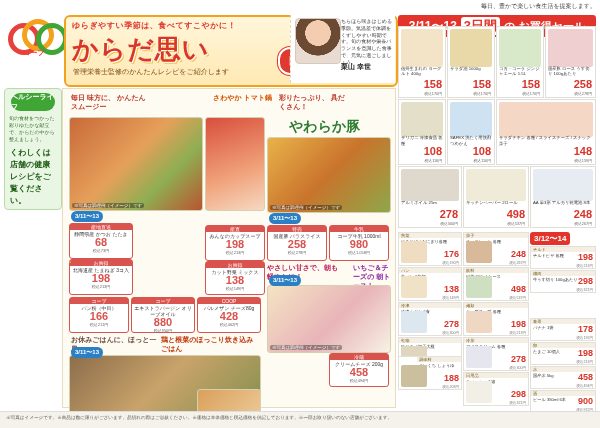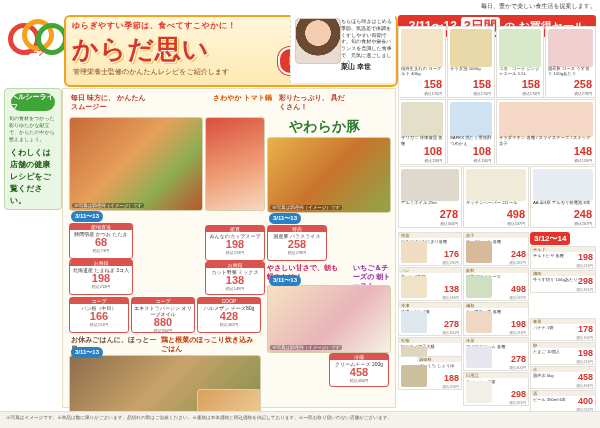--- a/index.html
+++ b/index.html
@@ -165,20 +165,26 @@
     <div class="photo" style="left:204px;top:48px;width:122px;height:74px;background:linear-gradient(135deg,#e9b24a,#c9742c 50%,#8ea74a);">
       <div class="cap" style="left:2px;bottom:2px;">※写真は調理例（イメージ）です</div>
     </div>
     <div class="dateband" style="left:206px;top:124px;">3/11〜13</div>
     <div class="ptag" style="left:204px;top:136px;width:58px;height:34px;">
       <div class="hdr">特売</div>
       <div class="nm">国産豚 バラスライス</div>
       <div class="pr">258</div>
       <div class="tax">税込278円</div>
     </div>
+    <div class="ptag" style="left:266px;top:136px;width:58px;height:34px;">
+      <div class="hdr">牛乳</div>
+      <div class="nm">コープ牛乳 1000ml</div>
+      <div class="pr">980</div>
+      <div class="tax">税込1,058円</div>
+    </div>
 
     <div class="photo" style="left:142px;top:28px;width:58px;height:92px;background:linear-gradient(160deg,#d94f3d,#f0a27a 60%,#f6d9c2);"></div>
     <div class="ptag" style="left:142px;top:136px;width:58px;height:34px;">
       <div class="hdr">産直</div>
       <div class="nm">みんなのカップスープ</div>
       <div class="pr">198</div>
       <div class="tax">税込213円</div>
     </div>
     <div class="ptag" style="left:142px;top:172px;width:58px;height:32px;">
       <div class="hdr">お買得</div>
@@ -396,21 +402,21 @@
     </div>
     <div class="listcell" style="left:132px;top:340px;width:66px;height:23px;">
       <div class="hd">米</div>
       <div class="nm">国産米 5kg</div>
       <div class="pr">458</div>
       <div class="tax">税込494円</div>
     </div>
     <div class="listcell" style="left:132px;top:364px;width:66px;height:23px;">
       <div class="hd">酒</div>
       <div class="nm">ビール 350ml 6本</div>
-      <div class="pr">400</div>
+      <div class="pr">900</div>
       <div class="tax">税込972円</div>
     </div>
   </div>
 
   <div class="footer">
     <div class="t">※写真はイメージです。※商品は数に限りがございます。品切れの際はご容赦ください。※価格は本体価格と税込価格を併記しております。※一部お取り扱いのない店舗がございます。</div>
   </div>
 
 </div>
 

